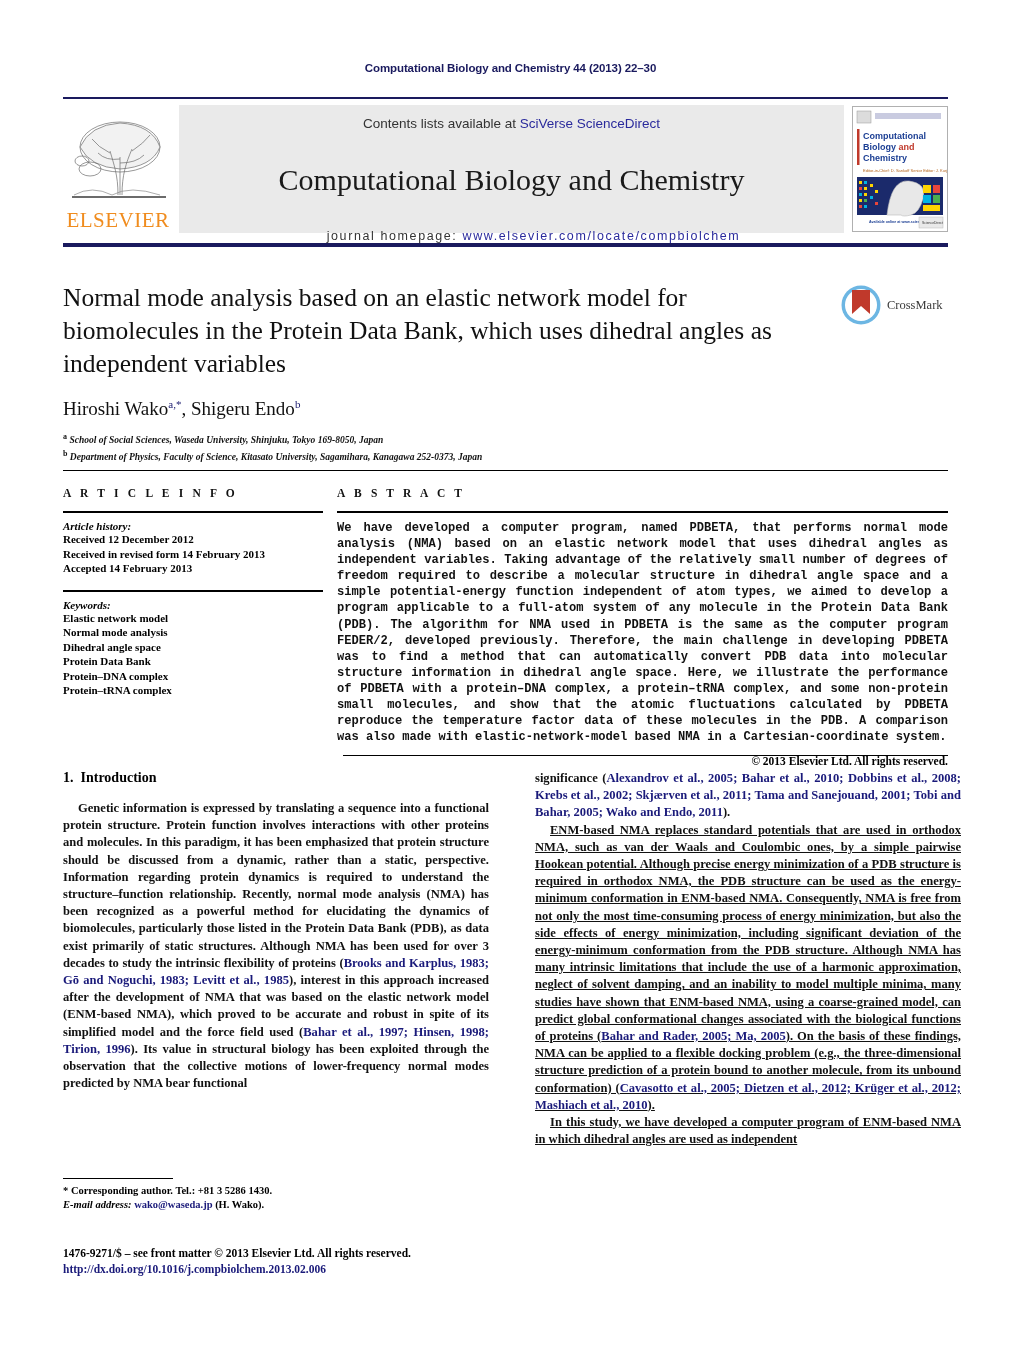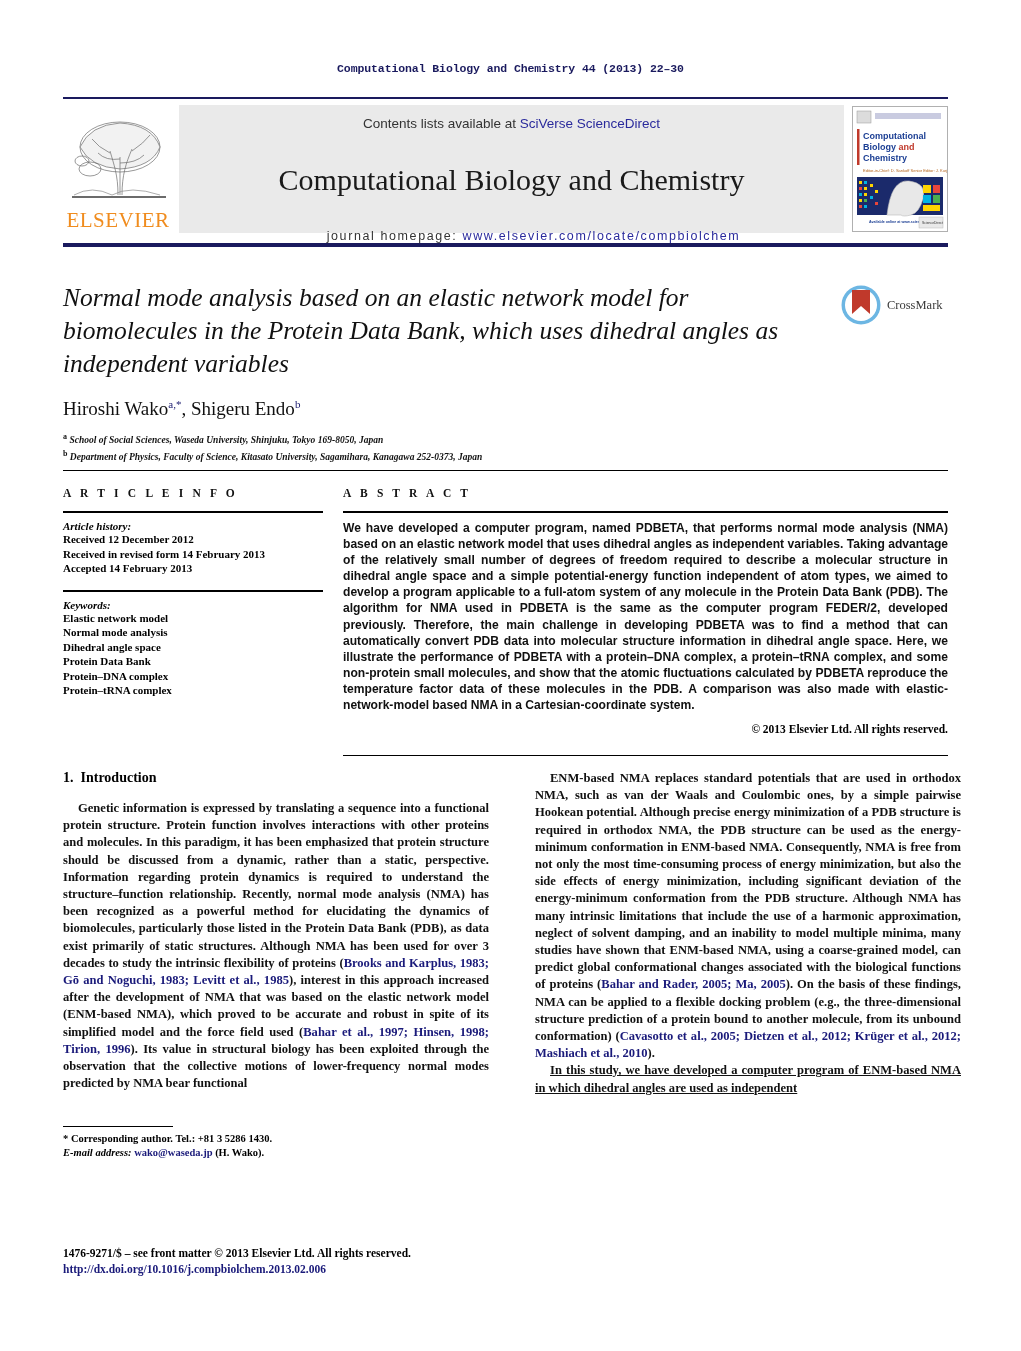--- a/index.html
+++ b/index.html
@@ -22,21 +22,21 @@
     background: #fff;
   }
 
   
   .runninghead {
     position: absolute;
     top: 62px;
     left: 0;
     width: 1021px;
     text-align: center;
-    font-family: Liberation Mono, monospace;
+    font-family: Liberation Sans, sans-serif;
     font-weight: bold;
     font-size: 11.5px;
     color: #1a1a5e;
     letter-spacing: -0.1px;
   }
 
   
   .masthead {
     position: absolute;
     top: 97px;
@@ -129,21 +129,20 @@
     left: 63px;
     width: 760px;
   }
   .article-title {
     font-family: "Liberation Serif", serif;
     font-size: 25.5px;
     line-height: 33px;
     font-weight: normal;
     color: #111;
     margin: 0;
-    font-style: italic;
   }
   .authors {
     margin-top: 18px;
     font-family: "Liberation Serif", serif;
     font-size: 19px;
     color: #111;
   }
   .authors sup { font-size: 11px; color:#1a1a6e; vertical-align: super;}
   .affils {
     margin-top: 10px;
@@ -176,21 +175,21 @@
   .infoblock {
     position: absolute;
     top: 470px;
     left: 63px;
     width: 885px;
     border-top: 1px solid #000;
     padding-top: 16px;
     display: flex;
   }
   .col-info { width: 260px; flex: 0 0 260px; }
-  .col-abs  { flex: 1 1 auto; margin-left: 20px; }
+  .col-abs  { flex: 1 1 auto; margin-left: 14px; }
 
   .sec-head {
     font-family: "Liberation Serif", serif;
     font-weight: bold;
     font-size: 11.5px;
     letter-spacing: 3.2px;
     color: #111;
     margin-bottom: 12px;
   }
   .rule-thick { border-top: 2px solid #000; }
@@ -202,21 +201,21 @@
     margin-top: 7px;
   }
   .info-line {
     font-family: "Liberation Serif", serif;
     font-weight: bold;
     font-size: 11px;
     line-height: 14.5px;
   }
   .kw-gap { height: 14px; }
   .abstract-body {
-    font-family: Liberation Sans, sans-serif;
+    font-family: Liberation Mono, monospace;
     font-weight: bold;
     font-size: 12.1px;
     line-height: 16.1px;
     text-align: justify;
     margin-top: 7px;
     color: #111;
   }
   .copyright {
     font-family: "Liberation Serif", serif;
     font-weight: bold;
@@ -259,21 +258,21 @@
     margin: 0;
     color: #111;
     hyphens: auto;
   }
   .para + .para { margin-top: 0; text-decoration: underline; }
   .cite { color: #1a1a7a; }
 
   
   .footnote {
     position: absolute;
-    top: 1126px;
+    top: 1178px;
     left: 63px;
     width: 426px;
   }
   .fn-rule {
     width: 110px;
     border-top: 1px solid #000;
     margin-bottom: 5px;
   }
   .fn-line {
     font-family: "Liberation Serif", serif;
@@ -429,20 +428,21 @@
   <div class="abs-bottom-rule"></div>
 
   <div class="body-cols">
     <div class="bcol">
       <div class="h2">
         <span class="num">1.</span><span>Introduction</span>
       </div>
       <p class="para"><span>Genetic information is expressed by translating a sequence into a functional protein structure. Protein function involves interactions with other proteins and molecules. In this paradigm, it has been emphasized that protein structure should be discussed from a dynamic, rather than a static, perspective. Information regarding protein dynamics is required to understand the structure–function relationship. Recently, normal mode analysis (NMA) has been recognized as a powerful method for elucidating the dynamics of biomolecules, particularly those listed in the Protein Data Bank (PDB), as data exist primarily of static structures. Although NMA has been used for over 3 decades to study the intrinsic flexibility of proteins (</span><span class="cite">Brooks and Karplus, 1983; Gō and Noguchi, 1983; Levitt et al., 1985</span><span>), interest in this approach increased after the development of NMA that was based on the elastic network model (ENM-based NMA), which proved to be accurate and robust in spite of its simplified model and the force field used (</span><span class="cite">Bahar et al., 1997; Hinsen, 1998; Tirion, 1996</span><span>). Its value in structural biology has been exploited through the observation that the collective motions of lower-frequency normal modes predicted by NMA bear functional </span></p>
     </div>
     <div class="bcol">
+      <p class="para" style="text-indent:0"><span>significance (</span><span class="cite">Alexandrov et al., 2005; Bahar et al., 2010; Dobbins et al., 2008; Krebs et al., 2002; Skjærven et al., 2011; Tama and Sanejouand, 2001; Tobi and Bahar, 2005; Wako and Endo, 2011</span><span>).</span></p>
       <p class="para"><span>ENM-based NMA replaces standard potentials that are used in orthodox NMA, such as van der Waals and Coulombic ones, by a simple pairwise Hookean potential. Although precise energy minimization of a PDB structure is required in orthodox NMA, the PDB structure can be used as the energy-minimum conformation in ENM-based NMA. Consequently, NMA is free from not only the most time-consuming process of energy minimization, but also the side effects of energy minimization, including significant deviation of the energy-minimum conformation from the PDB structure. Although NMA has many intrinsic limitations that include the use of a harmonic approximation, neglect of solvent damping, and an inability to model multiple minima, many studies have shown that ENM-based NMA, using a coarse-grained model, can predict global conformational changes associated with the biological functions of proteins (</span><span class="cite">Bahar and Rader, 2005; Ma, 2005</span><span>). On the basis of these findings, NMA can be applied to a flexible docking problem (e.g., the three-dimensional structure prediction of a protein bound to another molecule, from its unbound conformation) (</span><span class="cite">Cavasotto et al., 2005; Dietzen et al., 2012; Krüger et al., 2012; Mashiach et al., 2010</span><span>).</span></p>
       <p class="para"><span>In this study, we have developed a computer program of ENM-based NMA in which dihedral angles are used as independent</span></p>
     </div>
   </div>
 
   <div class="footnote">
     <div class="fn-rule"></div>
     <div class="fn-line">* Corresponding author. Tel.: +81 3 5286 1430.</div>
     <div class="fn-line">
       <span class="it">E-mail address:</span>

